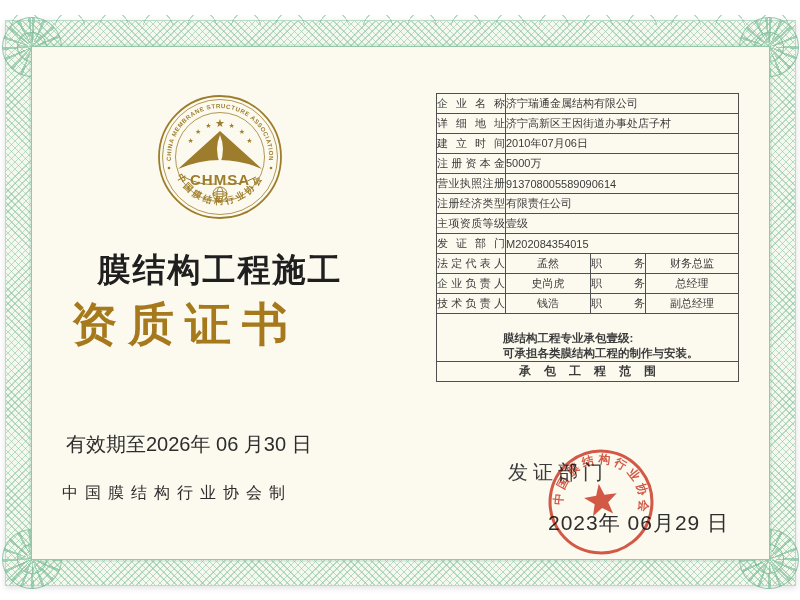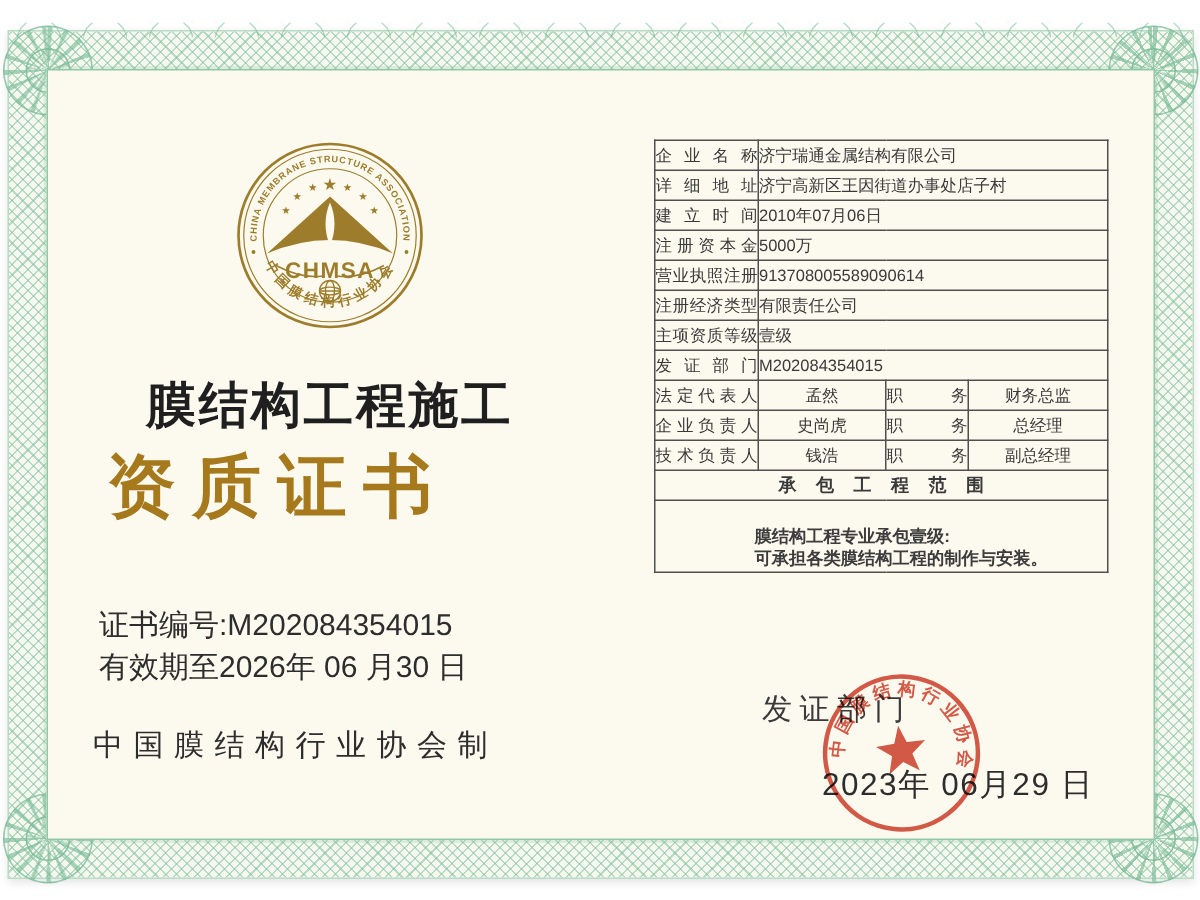--- a/index.html
+++ b/index.html
@@ -31,21 +31,21 @@
 
   
   .emblem{position:absolute;left:156px;top:93px;width:128px;height:128px;}
   .title1{position:absolute;left:60px;top:248px;width:320px;text-align:center;
           font-size:33px;font-weight:700;color:#1f1f1f;letter-spacing:2px;}
   .title2{position:absolute;left:60px;top:294px;width:320px;
           font-family:"DejaVu Serif","Liberation Serif",serif;
           font-size:46px;font-weight:700;color:#a5791c;letter-spacing:11px;text-indent:11px;}
   .certno{position:absolute;left:66px;top:403px;font-size:20px;color:#2d2d2d;}
   .validity{position:absolute;left:66px;top:431px;font-size:20px;color:#2d2d2d;}
-  .issuer{position:absolute;left:62px;top:483px;font-size:20px;color:#2d2d2d;letter-spacing:7px;}
+  .issuer{position:absolute;left:62px;top:483px;font-size:16px;color:#2d2d2d;letter-spacing:7px;}
 
   
   table.info{position:absolute;left:436px;top:93px;width:302px;border-collapse:collapse;
              table-layout:fixed;font-size:11px;color:#3a3a3a;}
   table.info td{border:1px solid #4f4f4f;height:19px;padding:0;vertical-align:middle;overflow:hidden;white-space:nowrap;}
   td.lbl{padding:0 7px;text-align:justify;text-align-last:justify;-moz-text-align-last:justify;}
   td.val{padding-left:8px;text-align:left;}
   td.cen{text-align:center;}
   td.pos{padding:0 12px;text-align:justify;text-align-last:justify;}
   td.scope-hd{height:21px;text-align:center;font-weight:600;font-size:12px;letter-spacing:13px;text-indent:13px;}
@@ -106,21 +106,20 @@
     <g stroke="#9d7d2b" stroke-width="0.9" fill="none">
       <circle cx="64" cy="101" r="7"></circle>
       <ellipse cx="64" cy="101" rx="3" ry="7"></ellipse>
       <ellipse cx="64" cy="101" rx="7" ry="2.6"></ellipse>
       <line x1="57" y1="101" x2="71" y2="101"></line>
     </g>
   </svg>
 
   <div class="title1">膜结构工程施工</div>
   <div class="title2">资质证书</div>
-  <div class="certno">证书编号:M202084354015</div>
   <div class="validity">有效期至2026年 06 月30 日</div>
   <div class="issuer">中国膜结构行业协会制</div>
 
   <table class="info">
     <colgroup>
         <col style="width:69px">
         <col style="width:85px">
         <col style="width:55px">
         <col style="width:93px">
       </colgroup>
@@ -169,29 +168,29 @@
       <td class="pos">职务</td>
       <td class="cen">总经理</td>
     </tr>
     <tr>
       <td class="lbl">技术负责人</td>
       <td class="cen">钱浩</td>
       <td class="pos">职务</td>
       <td class="cen">副总经理</td>
     </tr>
     <tr>
-      <td class="scope-hd" colspan="4">承包工程范围</td>
-    </tr>
-    <tr>
       <td class="scope-bx" colspan="4">
         <div class="scope-txt">
           <div>膜结构工程专业承包壹级:</div>
           <div>可承担各类膜结构工程的制作与安装。</div>
         </div>
       </td>
+    </tr>
+    <tr>
+      <td class="scope-hd" colspan="4">承包工程范围</td>
     </tr>
   </tbody>
     </table>
 
   <div class="dept">发证部门</div>
   <div class="date">2023年 06月29 日</div>
 
   <svg class="seal" viewBox="0 0 108 108">
     <circle cx="54" cy="54" r="50" fill="none" stroke="#d14433" stroke-width="3"></circle>
     <defs>

